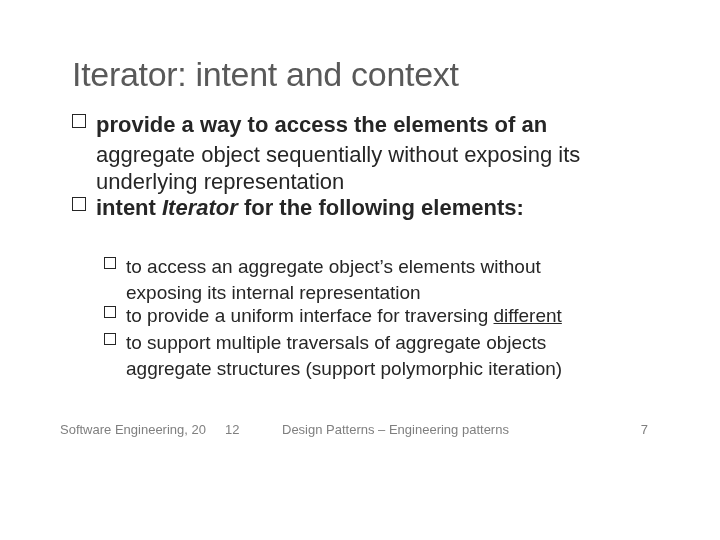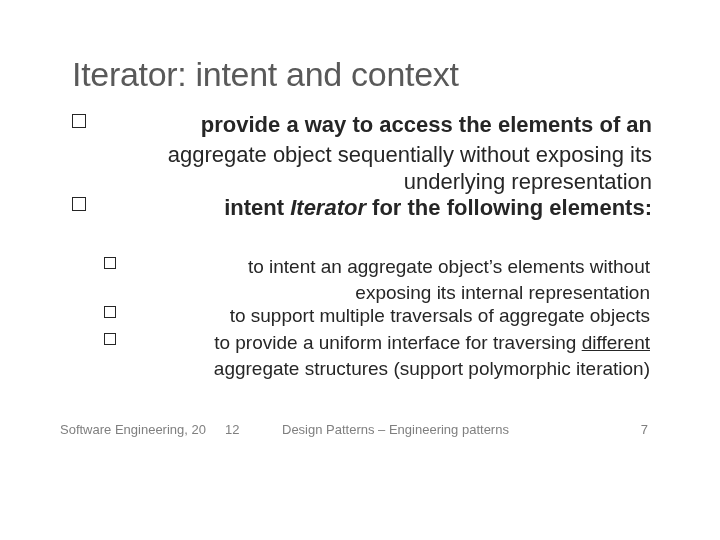--- a/index.html
+++ b/index.html
@@ -10,21 +10,20 @@
     background: #ffffff;
     font-family: Arial, Helvetica, sans-serif;
     color: #262626;
     overflow: hidden;
   }
   .slide {
     position: relative;
     width: 720px;
     height: 460px;
     box-sizing: border-box;
-    text-align: right;
   }
   .title {
     position: absolute;
     left: 72px;
     top: 55px;
     font-size: 34px;
     letter-spacing: -0.3px;
     color: #595959;
   }
   .body {
@@ -112,32 +111,32 @@
 
     <div class="l1">
       <span class="bullet"></span>
       <span class="text"><span>intent </span><span class="italic">Iterator</span><span> for the following elements:</span></span>
     </div>
   </div>
 
   <div class="sub">
     <div class="l2">
       <span class="bullet"></span>
-      <span><span>to intent an aggregate object</span><span>’</span><span>s elements without</span></span>
+      <span><span>to access an aggregate object</span><span>’</span><span>s elements without</span></span>
     </div>
     <div style="padding-left:22px">exposing its internal representation</div>
 
     <div class="l2">
       <span class="bullet"></span>
-      <span>to support multiple traversals of aggregate objects</span>
+      <span><span>to provide a uniform interface for traversing </span><span class="under">different</span></span>
     </div>
 
     <div class="l2">
       <span class="bullet"></span>
-      <span><span>to provide a uniform interface for traversing </span><span class="under">different</span></span>
+      <span>to support multiple traversals of aggregate objects</span>
     </div>
     <div style="padding-left:22px">aggregate structures (support polymorphic iteration)</div>
   </div>
 
   <div class="footer">
     <span class="f-left">Software Engineering, 20</span>
     <span class="f-num">12</span>
     <span class="f-mid">Design Patterns – Engineering patterns</span>
     <span class="f-right">7</span>
   </div>

